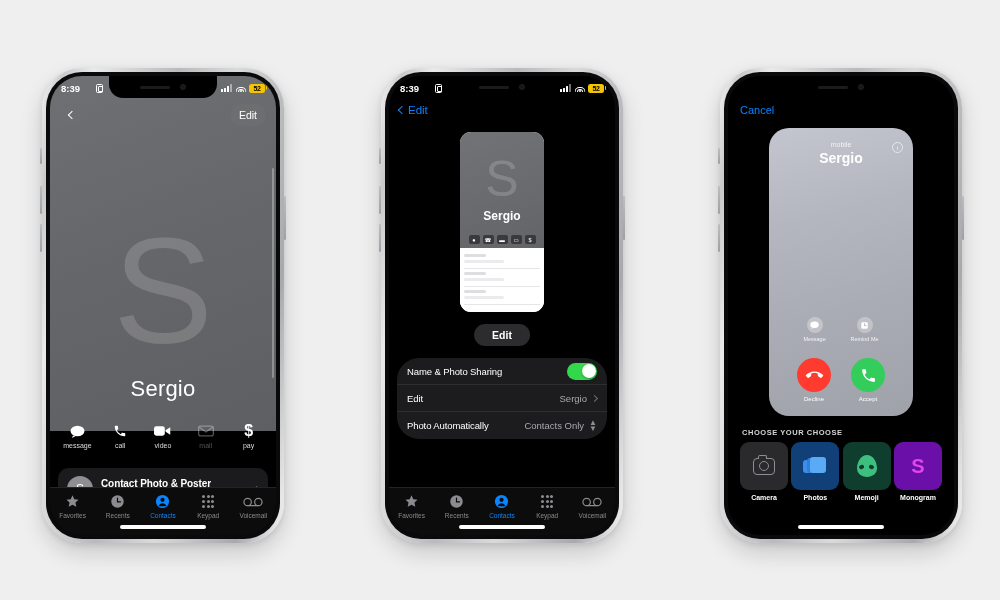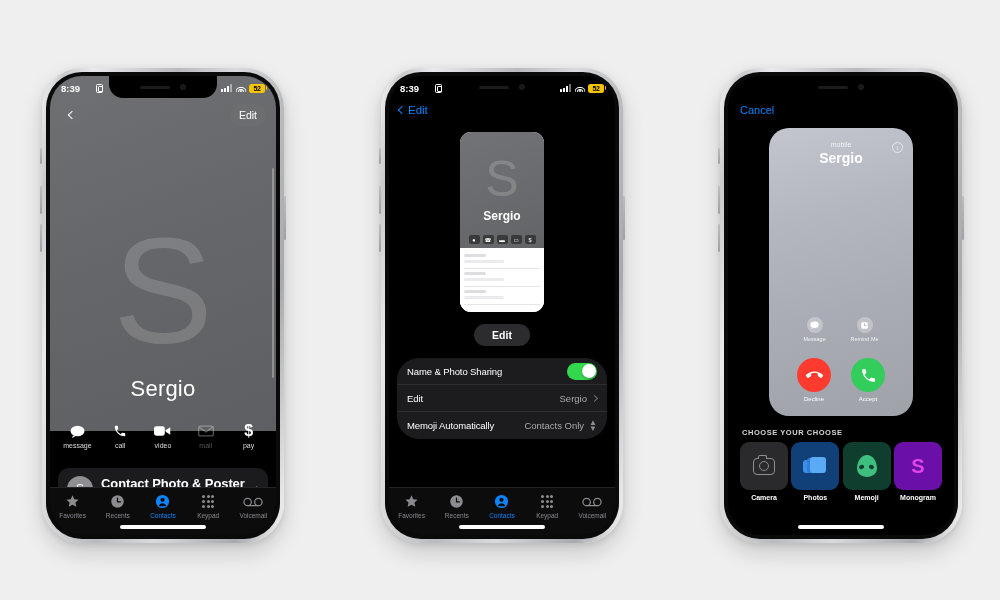--- a/index.html
+++ b/index.html
@@ -157,21 +157,21 @@
     background: #1b1b1d; border-radius: 11px;
     display: flex; align-items: center; padding: 0 9px; gap: 8px;
   }
   .p1-avatar {
     width: 26px; height: 26px; border-radius: 50%;
     background: #8e8e93; color: #fff;
     display: flex; align-items: center; justify-content: center;
     font-size: 12px;
   }
   .p1-card .txt { flex: 1; }
-  .p1-card .t1 { color: #fff; font-size: 13px; font-weight: bold; letter-spacing: -.1px; text-decoration: underline; }
+  .p1-card .t1 { color: #fff; font-size: 10px; font-weight: bold; letter-spacing: -.1px; text-decoration: underline; }
   .p1-card .t2 { color: #a9a9ae; font-size: 9px; margin-top: 1px; }
   .chev-r {
     width: 5px; height: 5px; border-right: 1.3px solid #6d6d72; border-top: 1.3px solid #6d6d72;
     transform: rotate(45deg);
   }
 
   
   .tabbar {
     position: absolute; left: 0; right: 0; bottom: 0; height: 48px;
     background: #0c0c0d;
@@ -556,21 +556,21 @@
           <div class="p2-row">
             <span class="k">Name &amp; Photo Sharing</span>
             <span class="toggle"></span>
           </div>
           <div class="p2-row">
             <span class="k">Edit</span>
             <span class="v">Sergio</span>
             <span class="chev-r"></span>
           </div>
           <div class="p2-row">
-            <span class="k">Memoji Automatically</span>
+            <span class="k">Photo Automatically</span>
             <span class="v">Contacts Only</span>
             <span class="stepper">▲<br>▼</span>
           </div>
         </div>
 
 
         <div class="tabbar">
           <div class="tab">
             <span class="ic">
                 <svg width="15" height="15" viewBox="0 0 24 24" fill="currentColor">

